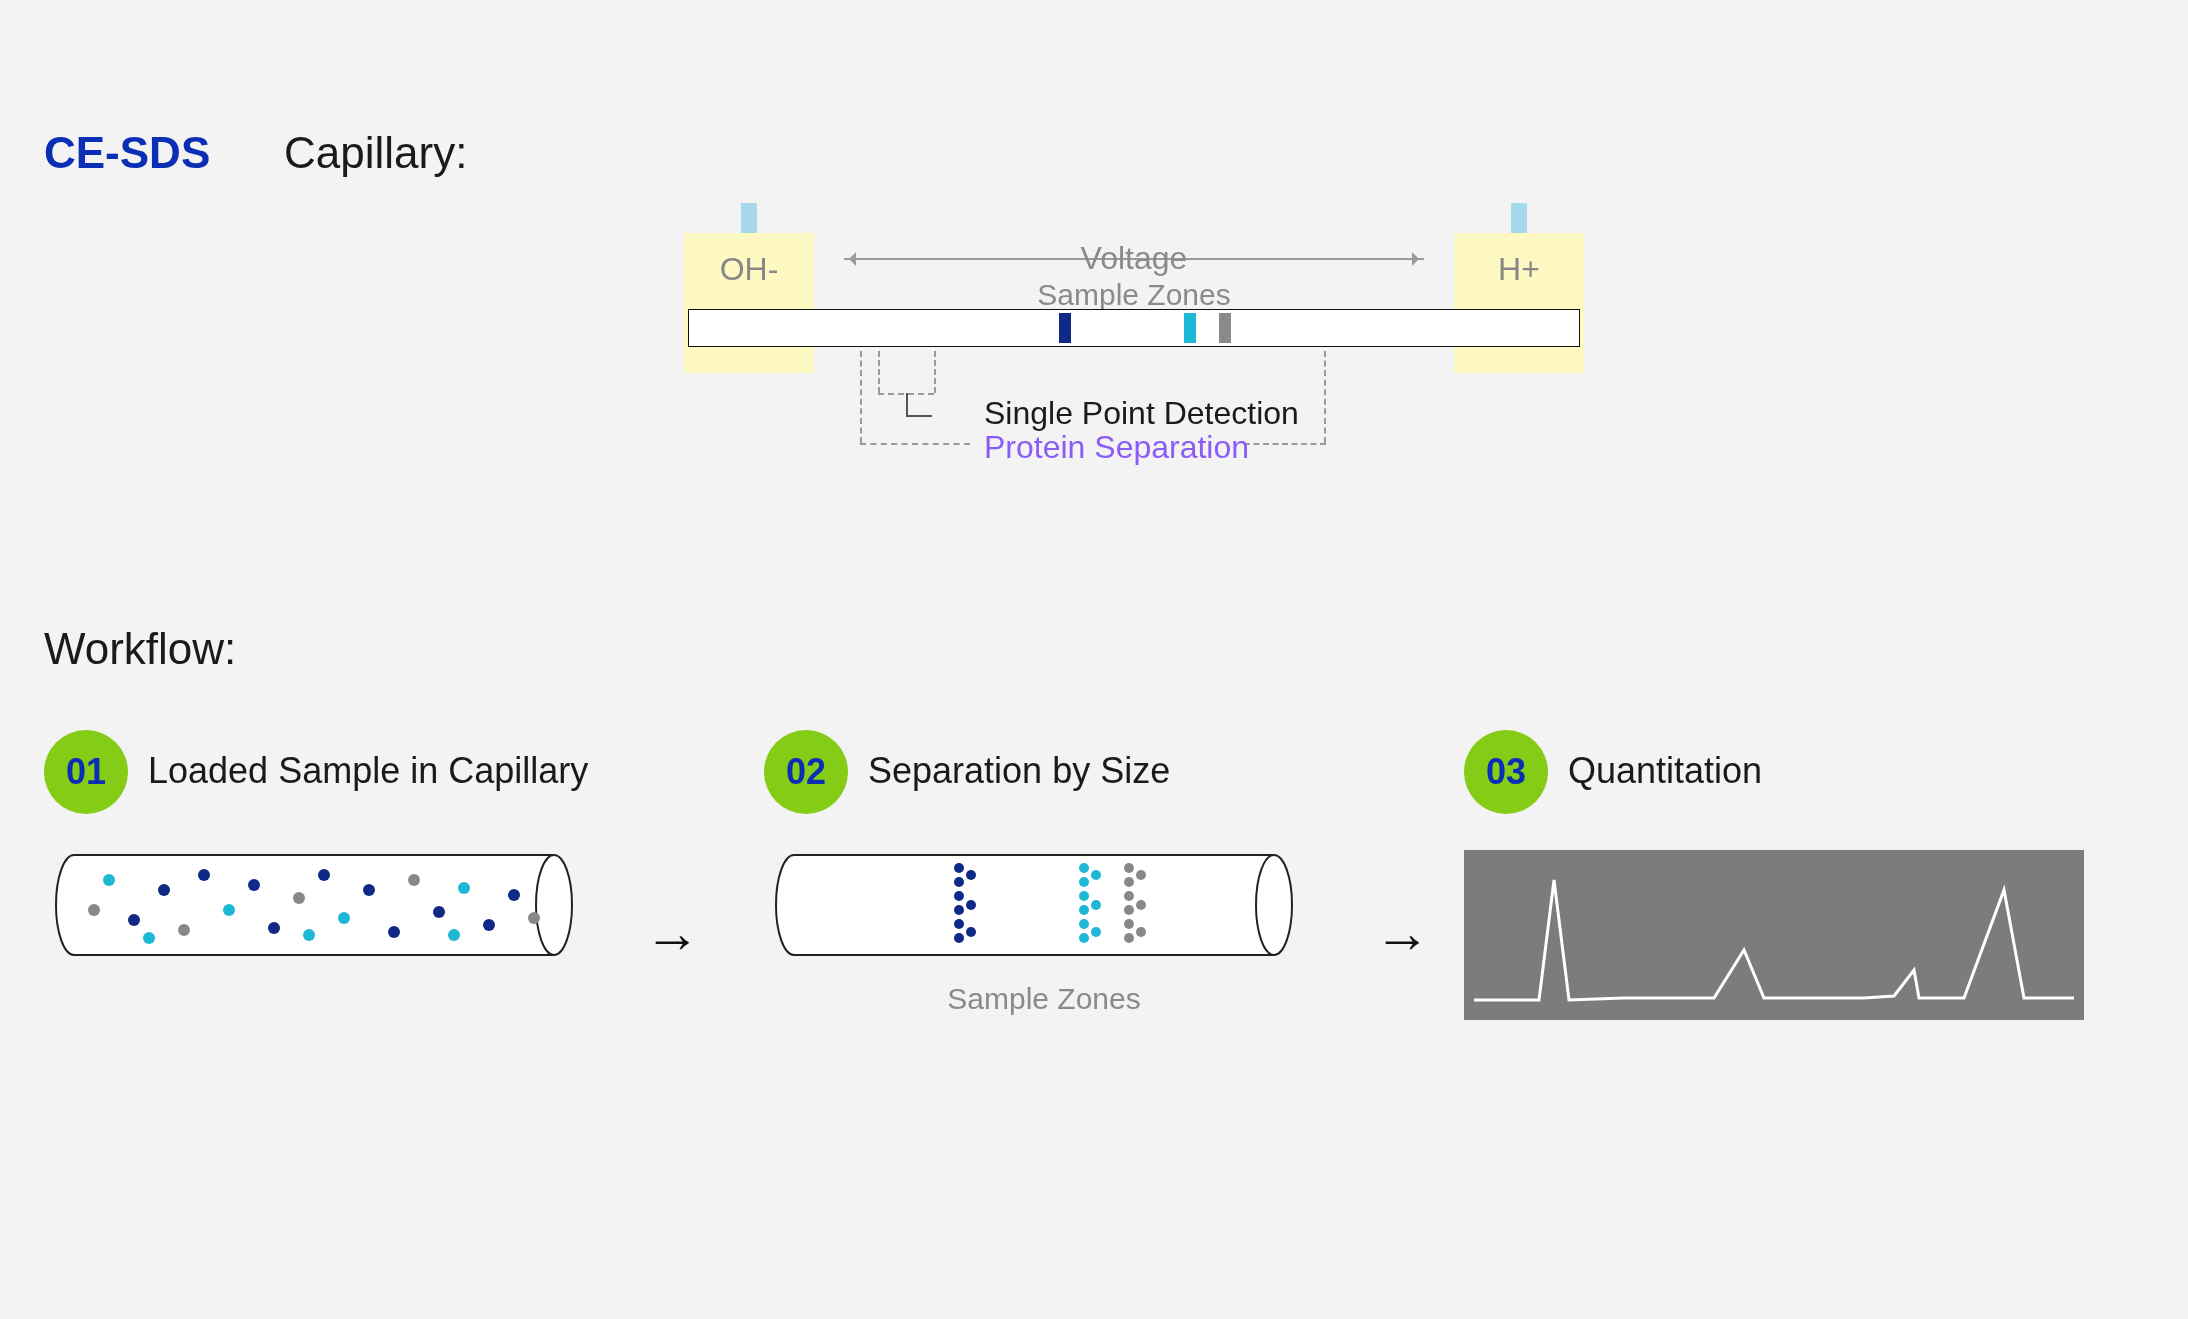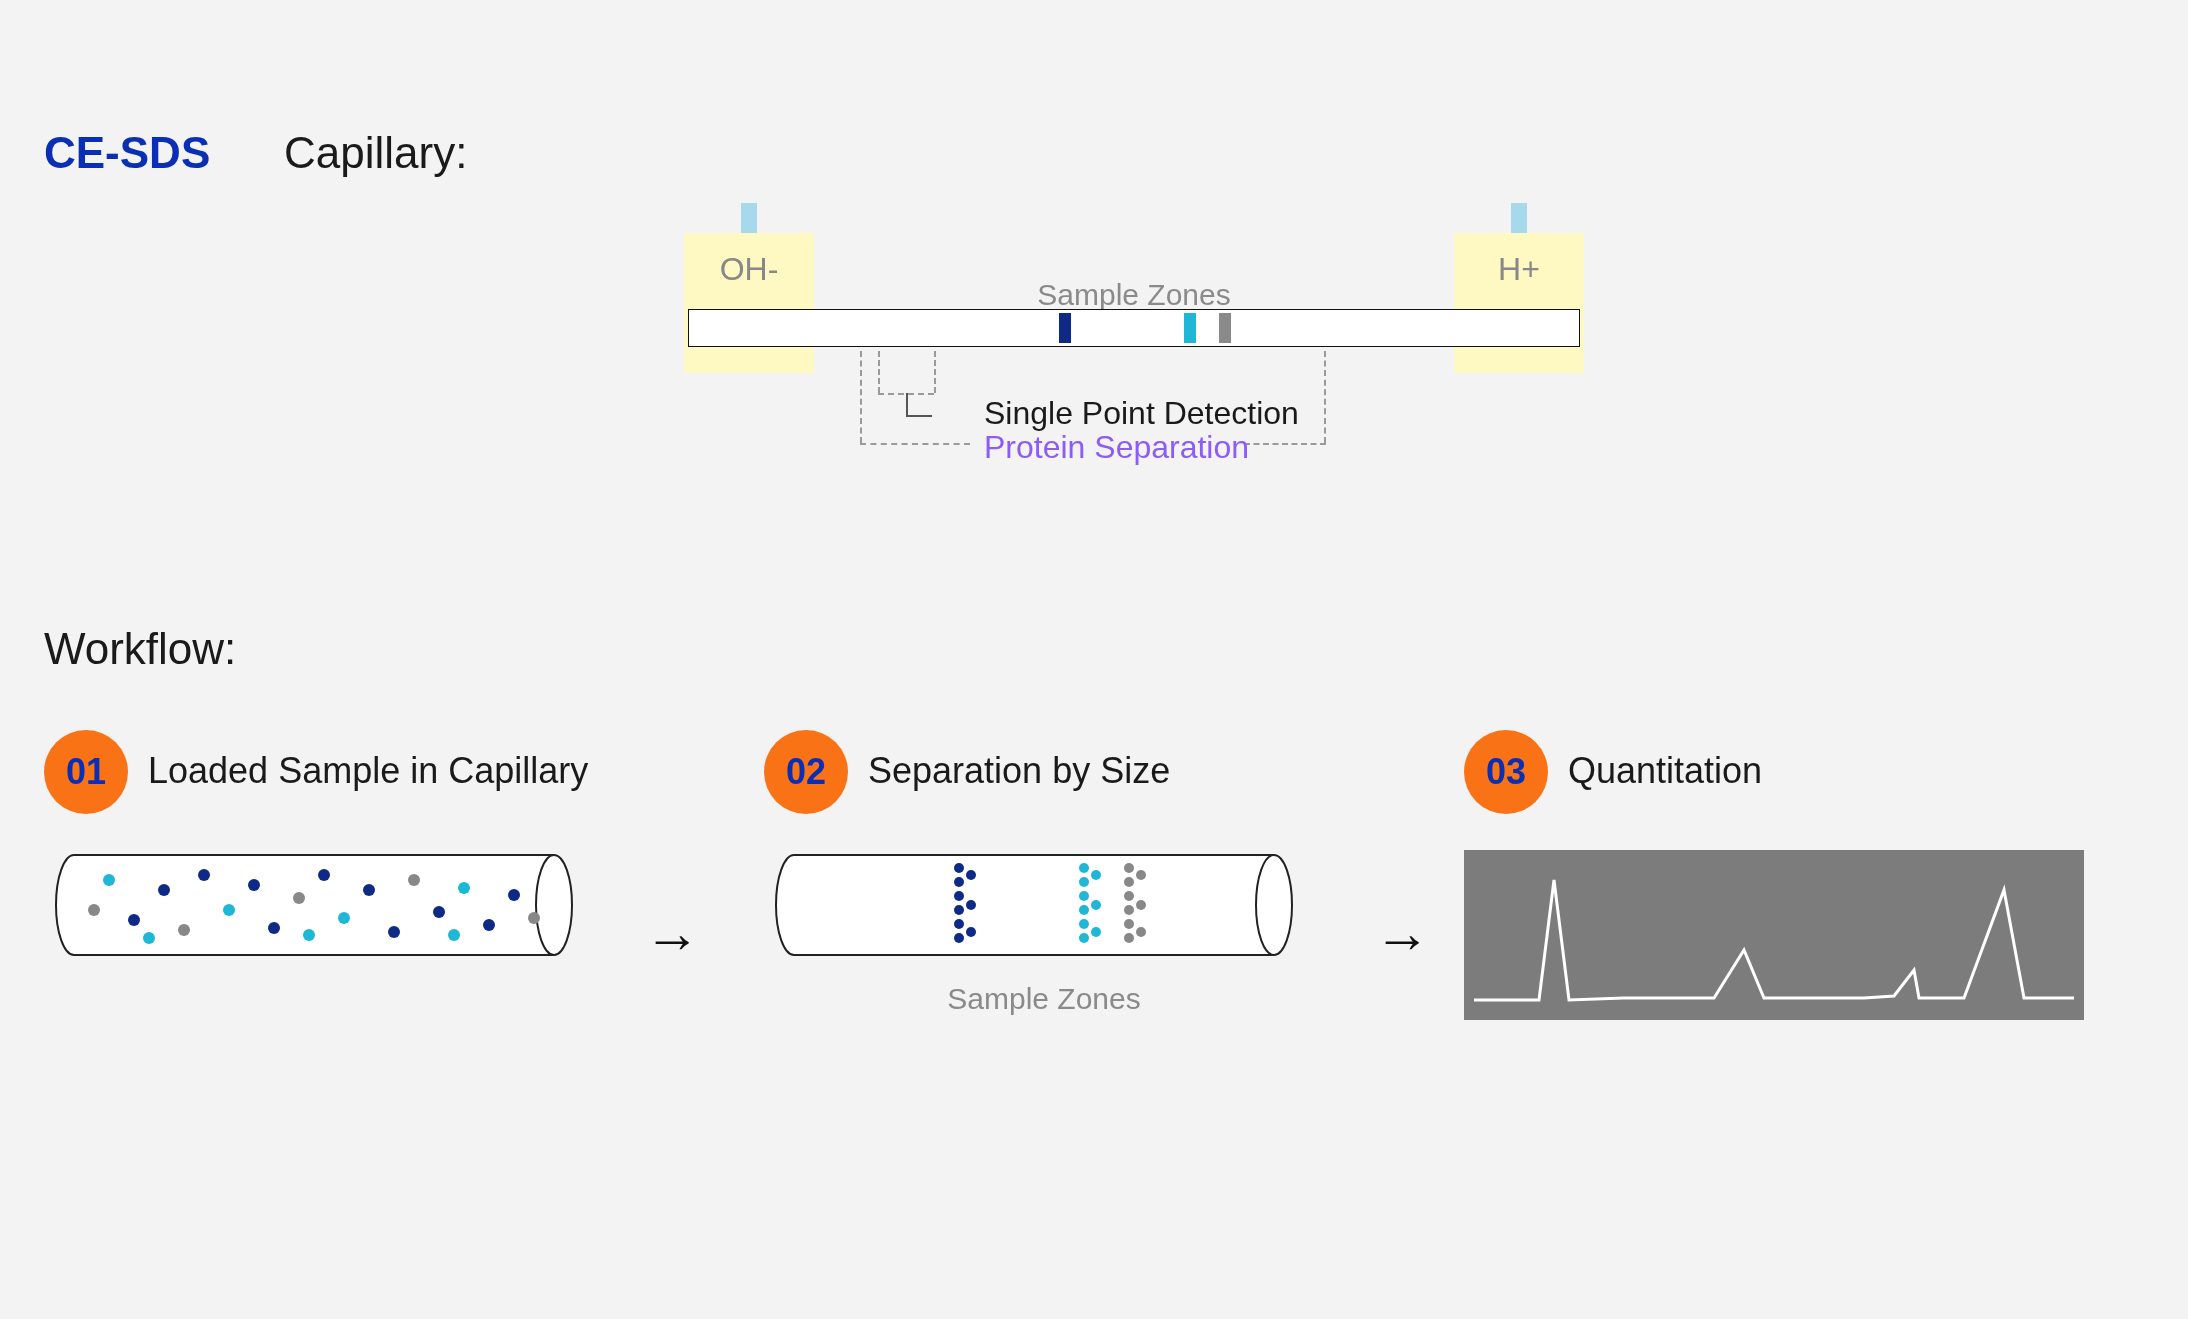--- a/index.html
+++ b/index.html
@@ -186,21 +186,21 @@
     top: 0;
   }
   .step1 { left: 0; width: 560px; }
   .step2 { left: 720px; width: 560px; }
   .step3 { left: 1420px; width: 640px; }
 
   .badge {
     position: absolute;
     top: 0; left: 0;
     width: 84px; height: 84px;
-    background: #f97316;
+    background: #84cc16;
     border-radius: 50%;
     color: #0a2fb5;
     font-weight: 700;
     font-size: 36px;
     display: flex; align-items: center; justify-content: center;
   }
   .step-title {
     position: absolute;
     top: 20px; left: 104px;
     font-size: 36px; color: #1a1a1a;
@@ -236,20 +236,24 @@
 </head>
 <body>
 
 <div class="canvas">
 
   <div class="top-block">
     <div class="title-blue">CE-SDS</div>
     <div class="capillary-label">Capillary:</div>
 
     <div class="diagram-wrap">
+      <div class="voltage-arrow">
+        <div class="arrow-line"></div>
+        <div class="voltage-text">Voltage</div>
+      </div>
 
       <div class="sample-zones-top">Sample Zones</div>
 
       <div class="reservoir left">
         <div class="electrode"></div>
         <div class="ion-label">OH-</div>
       </div>
       <div class="reservoir right">
         <div class="electrode"></div>
         <div class="ion-label">H+</div>

